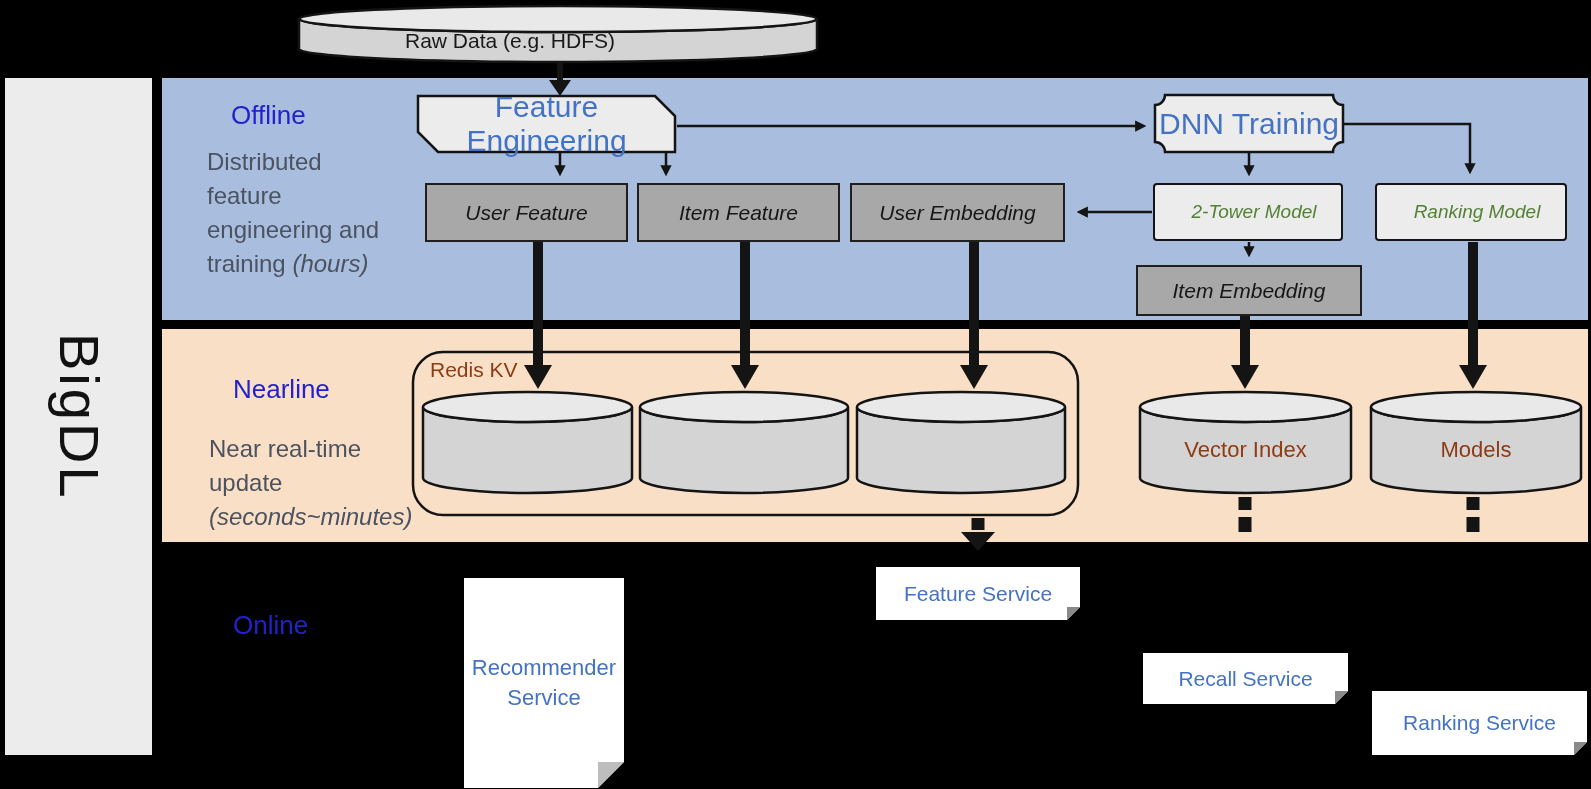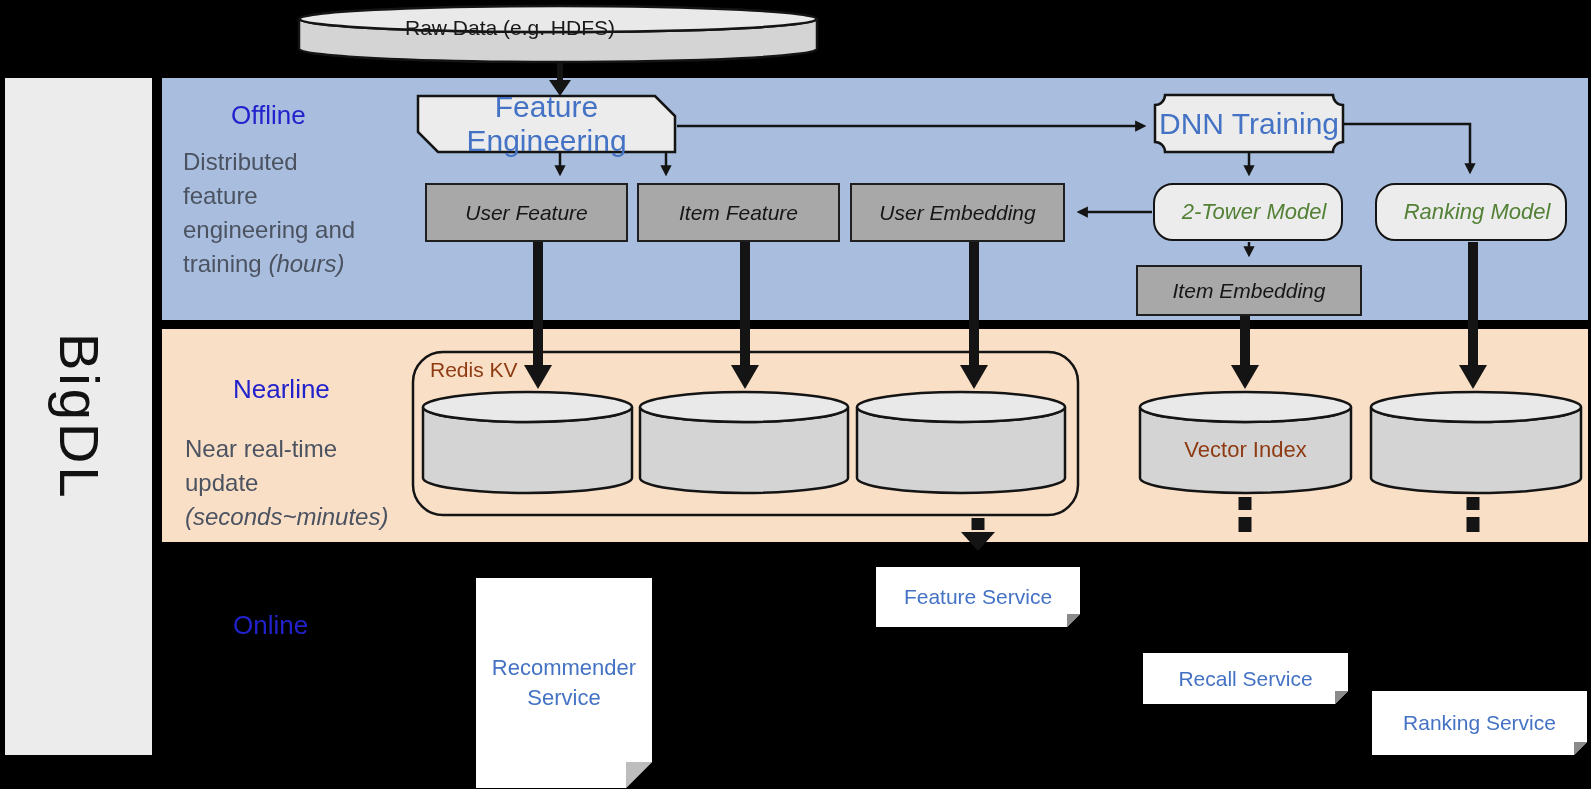--- a/index.html
+++ b/index.html
@@ -9,29 +9,29 @@
   
   .sidebar{position:absolute;left:5px;top:78px;width:147px;height:677px;
            background:var(--sidebar-gray,#ececec);display:flex;align-items:center;justify-content:center;}
   .brand{writing-mode:vertical-rl;font-size:56px;color:#121212;letter-spacing:3px;line-height:1;}
   
   .band{position:absolute;left:162px;width:1426px;}
   .band.offline{top:78px;height:242px;background:var(--band-blue,#a9bede);}
   .band.nearline{top:329px;height:213px;background:var(--band-peach,#fadfc7);}
   
   .sec-label{position:absolute;font-size:26px;color:var(--label-blue,#2222cc);font-weight:500;margin-left:48px;}
-  .sec-desc{position:absolute;font-size:24px;line-height:34px;color:var(--desc-gray,#4b5260);}
+  .sec-desc{position:absolute;font-size:24px;line-height:34px;color:var(--desc-gray,#4b5260);margin-left:24px;}
   .sec-desc .it{font-style:italic;}
   .sec-desc.on-black{color:var(--desc-dark,#3d4a61);}
   
   .box{position:absolute;display:flex;align-items:center;justify-content:center;
        box-sizing:border-box;text-align:center;font-style:italic;}
   .box.gray{background:var(--box-gray,#a8a8a8);border:2.5px solid #1f1f1f;color:#161616;font-size:21px;}
   .box.roundy{background:var(--box-light,#ececec);border:2.5px solid var(--stroke,#141414);
-              border-radius:20px;color:var(--text-green,#538135);font-size:22px;padding-left:12px;}
+              border-radius:4px;color:var(--text-green,#538135);font-size:19px;padding-left:12px;}
   .shape-label{position:absolute;display:flex;align-items:center;justify-content:center;
                font-size:30px;color:var(--text-blue,#4472c4);text-align:center;}
   .plain-label{position:absolute;font-size:21px;color:var(--text-brown,#8e3b13);}
   .cyl-label{position:absolute;display:flex;align-items:center;justify-content:center;
              font-size:22px;color:var(--text-brown,#8e3b13);}
   .raw-label{position:absolute;display:flex;align-items:center;justify-content:center;
              font-size:21px;color:#191919;}
   
   .svc{position:absolute;background:var(--box-white,#ffffff);display:flex;align-items:center;justify-content:center;
        color:var(--text-blue,#4472c4);font-size:21px;
@@ -145,21 +145,21 @@
     <g>
       <rect class="hd" x="1238.5" y="497" width="13" height="13"></rect>
       <rect class="hd" x="1238.5" y="517" width="13" height="15"></rect>
     </g>
     <g>
       <rect class="hd" x="1466.5" y="497" width="13" height="13"></rect>
       <rect class="hd" x="1466.5" y="517" width="13" height="15"></rect>
     </g>
   </svg>
 
-  <div class="raw-label" style="left:299px;top:12px;width:422px;height:32px">Raw Data (e.g. HDFS)</div>
+  <div class="raw-label" style="left:299px;top:25px;width:422px;height:32px">Raw Data (e.g. HDFS)</div>
 
   <div class="sec-label" style="left:183px;top:100px">Offline</div>
   <div class="sec-desc" style="left:183px;top:145px;width:195px">
     <span>Distributed feature engineering and training</span>
     <span class="it">(hours)</span>
   </div>
 
   <div class="sec-label" style="left:185px;top:374px">Nearline</div>
   <div class="sec-desc" style="left:185px;top:432px;width:225px">
     <span>Near real-time update</span>
@@ -173,25 +173,26 @@
 
   <div class="box gray" style="left:425px;top:183px;width:203px;height:59px">User Feature</div>
   <div class="box gray" style="left:637px;top:183px;width:203px;height:59px">Item Feature</div>
   <div class="box gray" style="left:850px;top:183px;width:215px;height:59px">User Embedding</div>
   <div class="box roundy" style="left:1153px;top:183px;width:190px;height:58px">2-Tower Model</div>
   <div class="box roundy" style="left:1375px;top:183px;width:192px;height:58px">Ranking Model</div>
   <div class="box gray" style="left:1136px;top:265px;width:226px;height:51px">Item Embedding</div>
 
   <div class="plain-label" style="left:430px;top:358px">Redis KV</div>
   <div class="cyl-label" style="left:1140px;top:435px;width:211px;height:30px">Vector Index</div>
-
-  <div class="doc" style="left:476px;top:578px;width:176px;height:210px">
+  <div class="cyl-label" style="left:1371px;top:435px;width:210px;height:30px">Models</div>
+
+  <div class="doc" style="left:464px;top:578px;width:160px;height:210px">
     <span>Recommender Service</span>
   </div>
-  <div class="svc" style="left:876px;top:567px;width:204px;height:60px">
+  <div class="svc" style="left:876px;top:567px;width:204px;height:53px">
     <span>Feature Service</span>
   </div>
   <div class="svc" style="left:1143px;top:653px;width:205px;height:51px">
     <span>Recall Service</span>
   </div>
   <div class="svc" style="left:1372px;top:691px;width:215px;height:64px">
     <span>Ranking Service</span>
   </div>
 
 </div>

